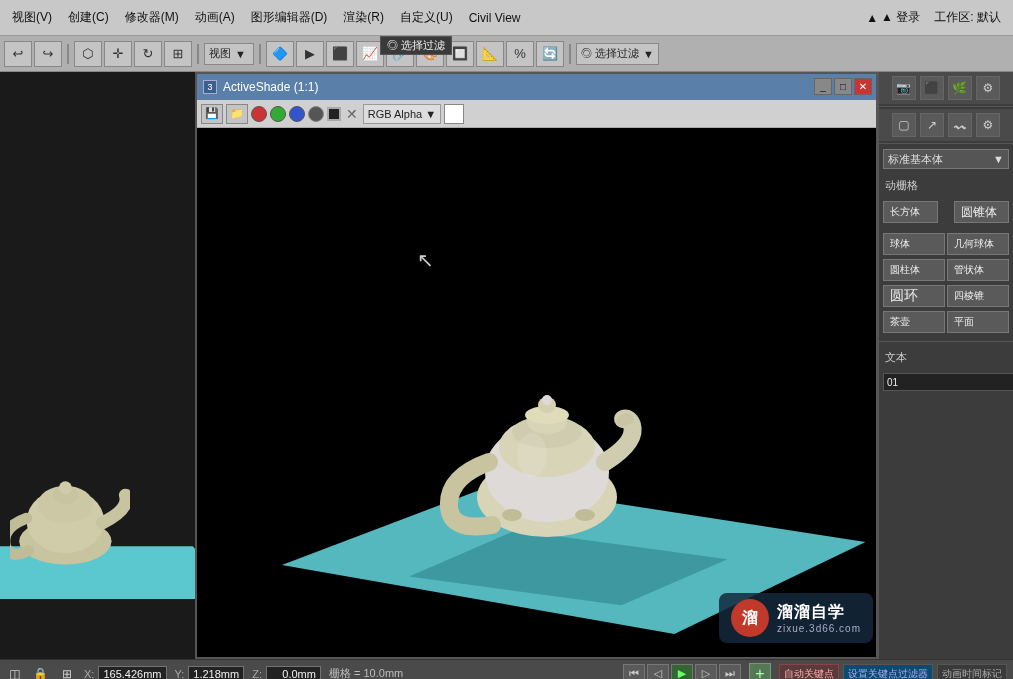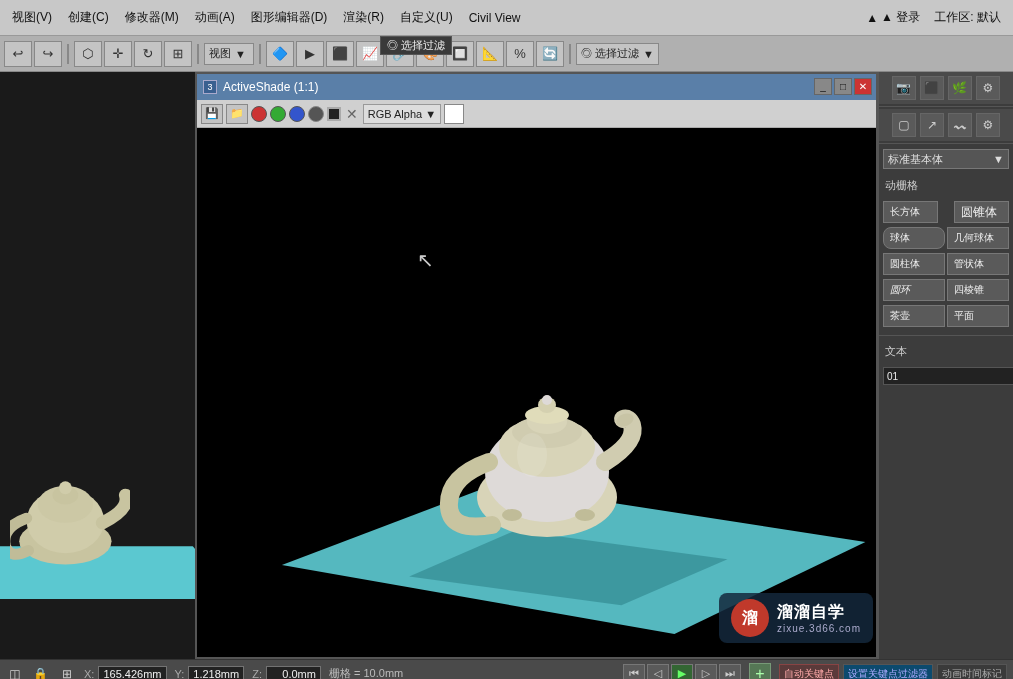--- a/index.html
+++ b/index.html
@@ -640,34 +640,34 @@
         <span>标准基本体</span>
         <span style="margin-left:auto;">▼</span>
       </div>
     </div>
 
     <div class="panel-section">
       <div class="panel-label">动栅格</div>
     </div>
 
     <div style="padding:2px 4px;">
-      <div style="display:flex;gap:16px;margin-bottom:2px;">
+      <div style="display:flex;gap:16px;margin-bottom:8px;">
         <div class="panel-btn" style="flex:1;font-size:10px;">长方体</div>
         <div class="panel-btn" style="flex:1;font-size:12px;">圆锥体</div>
       </div>
       <div style="display:flex;gap:2px;margin-bottom:2px;">
-        <div class="panel-btn" style="flex:1;font-size:10px;border-radius:8px;">球体</div>
+        <div class="panel-btn" style="flex:1;font-size:10px;">球体</div>
         <div class="panel-btn" style="flex:1;font-size:10px;">几何球体</div>
       </div>
       <div style="display:flex;gap:2px;margin-bottom:2px;">
         <div class="panel-btn" style="flex:1;font-size:10px;">圆柱体</div>
         <div class="panel-btn" style="flex:1;font-size:10px;">管状体</div>
       </div>
       <div style="display:flex;gap:2px;margin-bottom:2px;">
-        <div class="panel-btn" style="flex:1;font-size:10px;font-style:italic;">圆环</div>
+        <div class="panel-btn" style="flex:1;font-size:14px;">圆环</div>
         <div class="panel-btn" style="flex:1;font-size:10px;">四棱锥</div>
       </div>
       <div style="display:flex;gap:2px;margin-bottom:2px;">
         <div class="panel-btn" style="flex:1;font-size:10px;">茶壶</div>
         <div class="panel-btn" style="flex:1;font-size:10px;">平面</div>
       </div>
     </div>
 
     <div class="panel-divider"></div>
 

